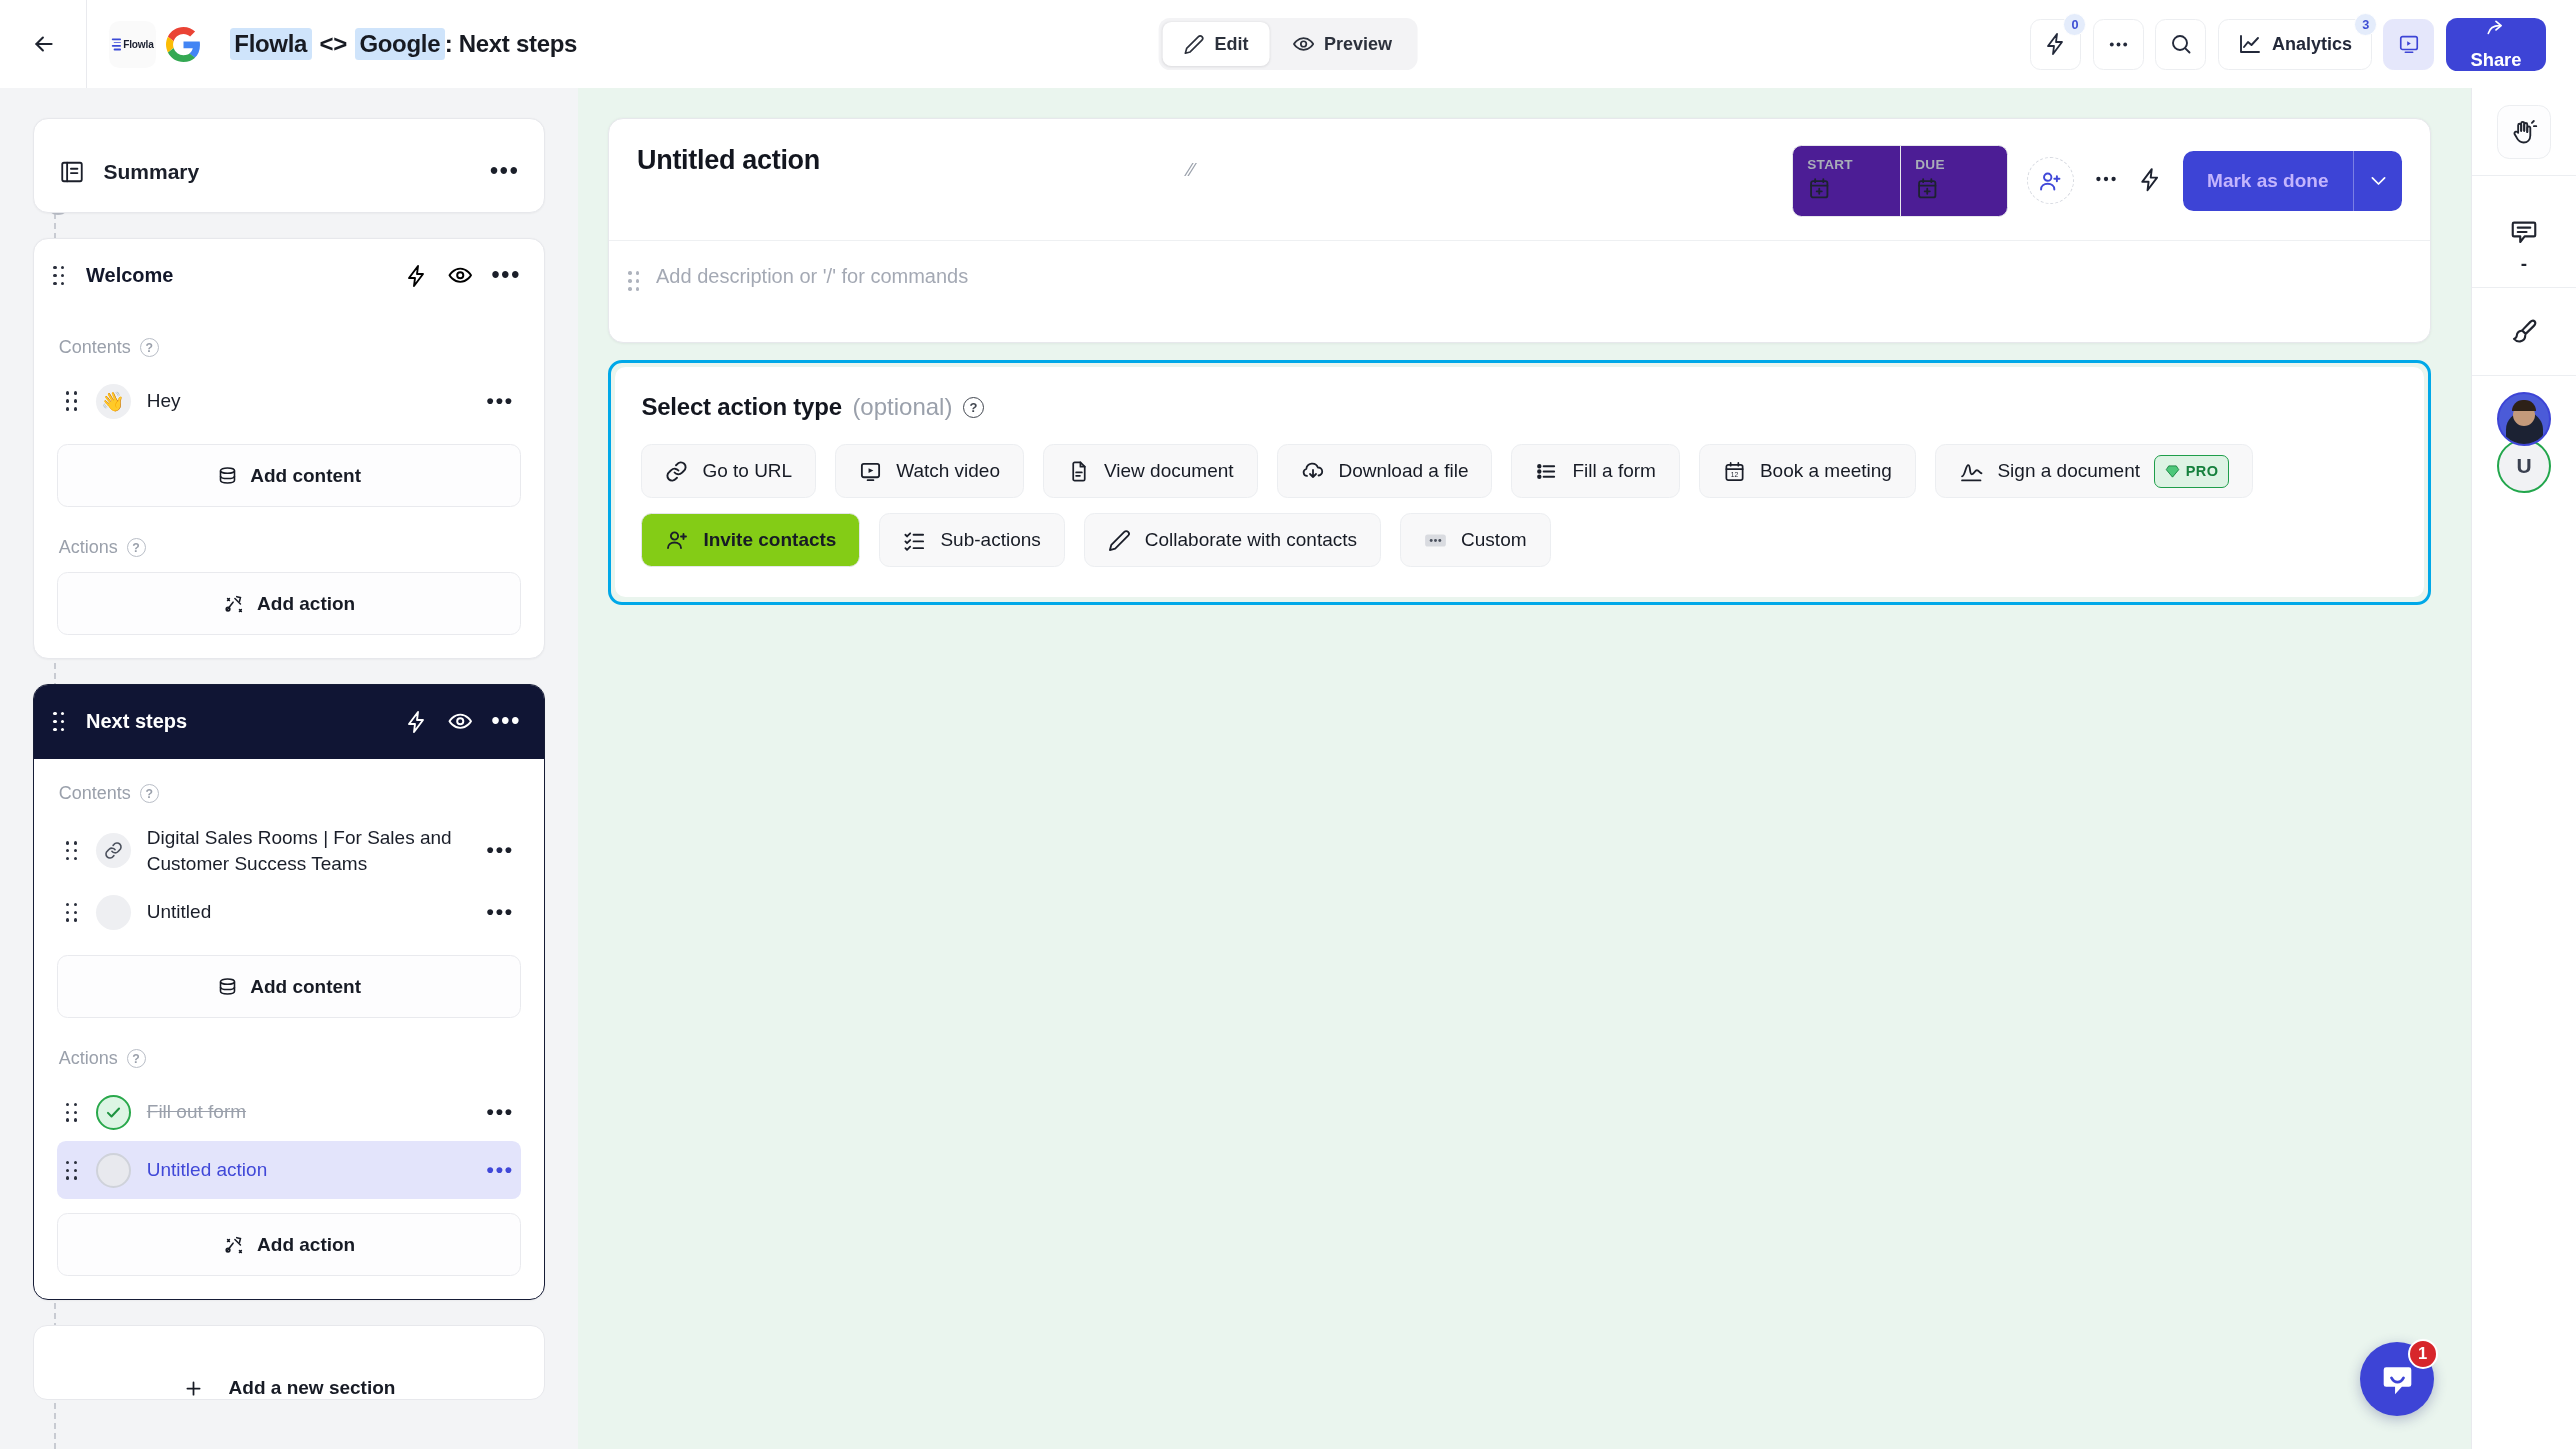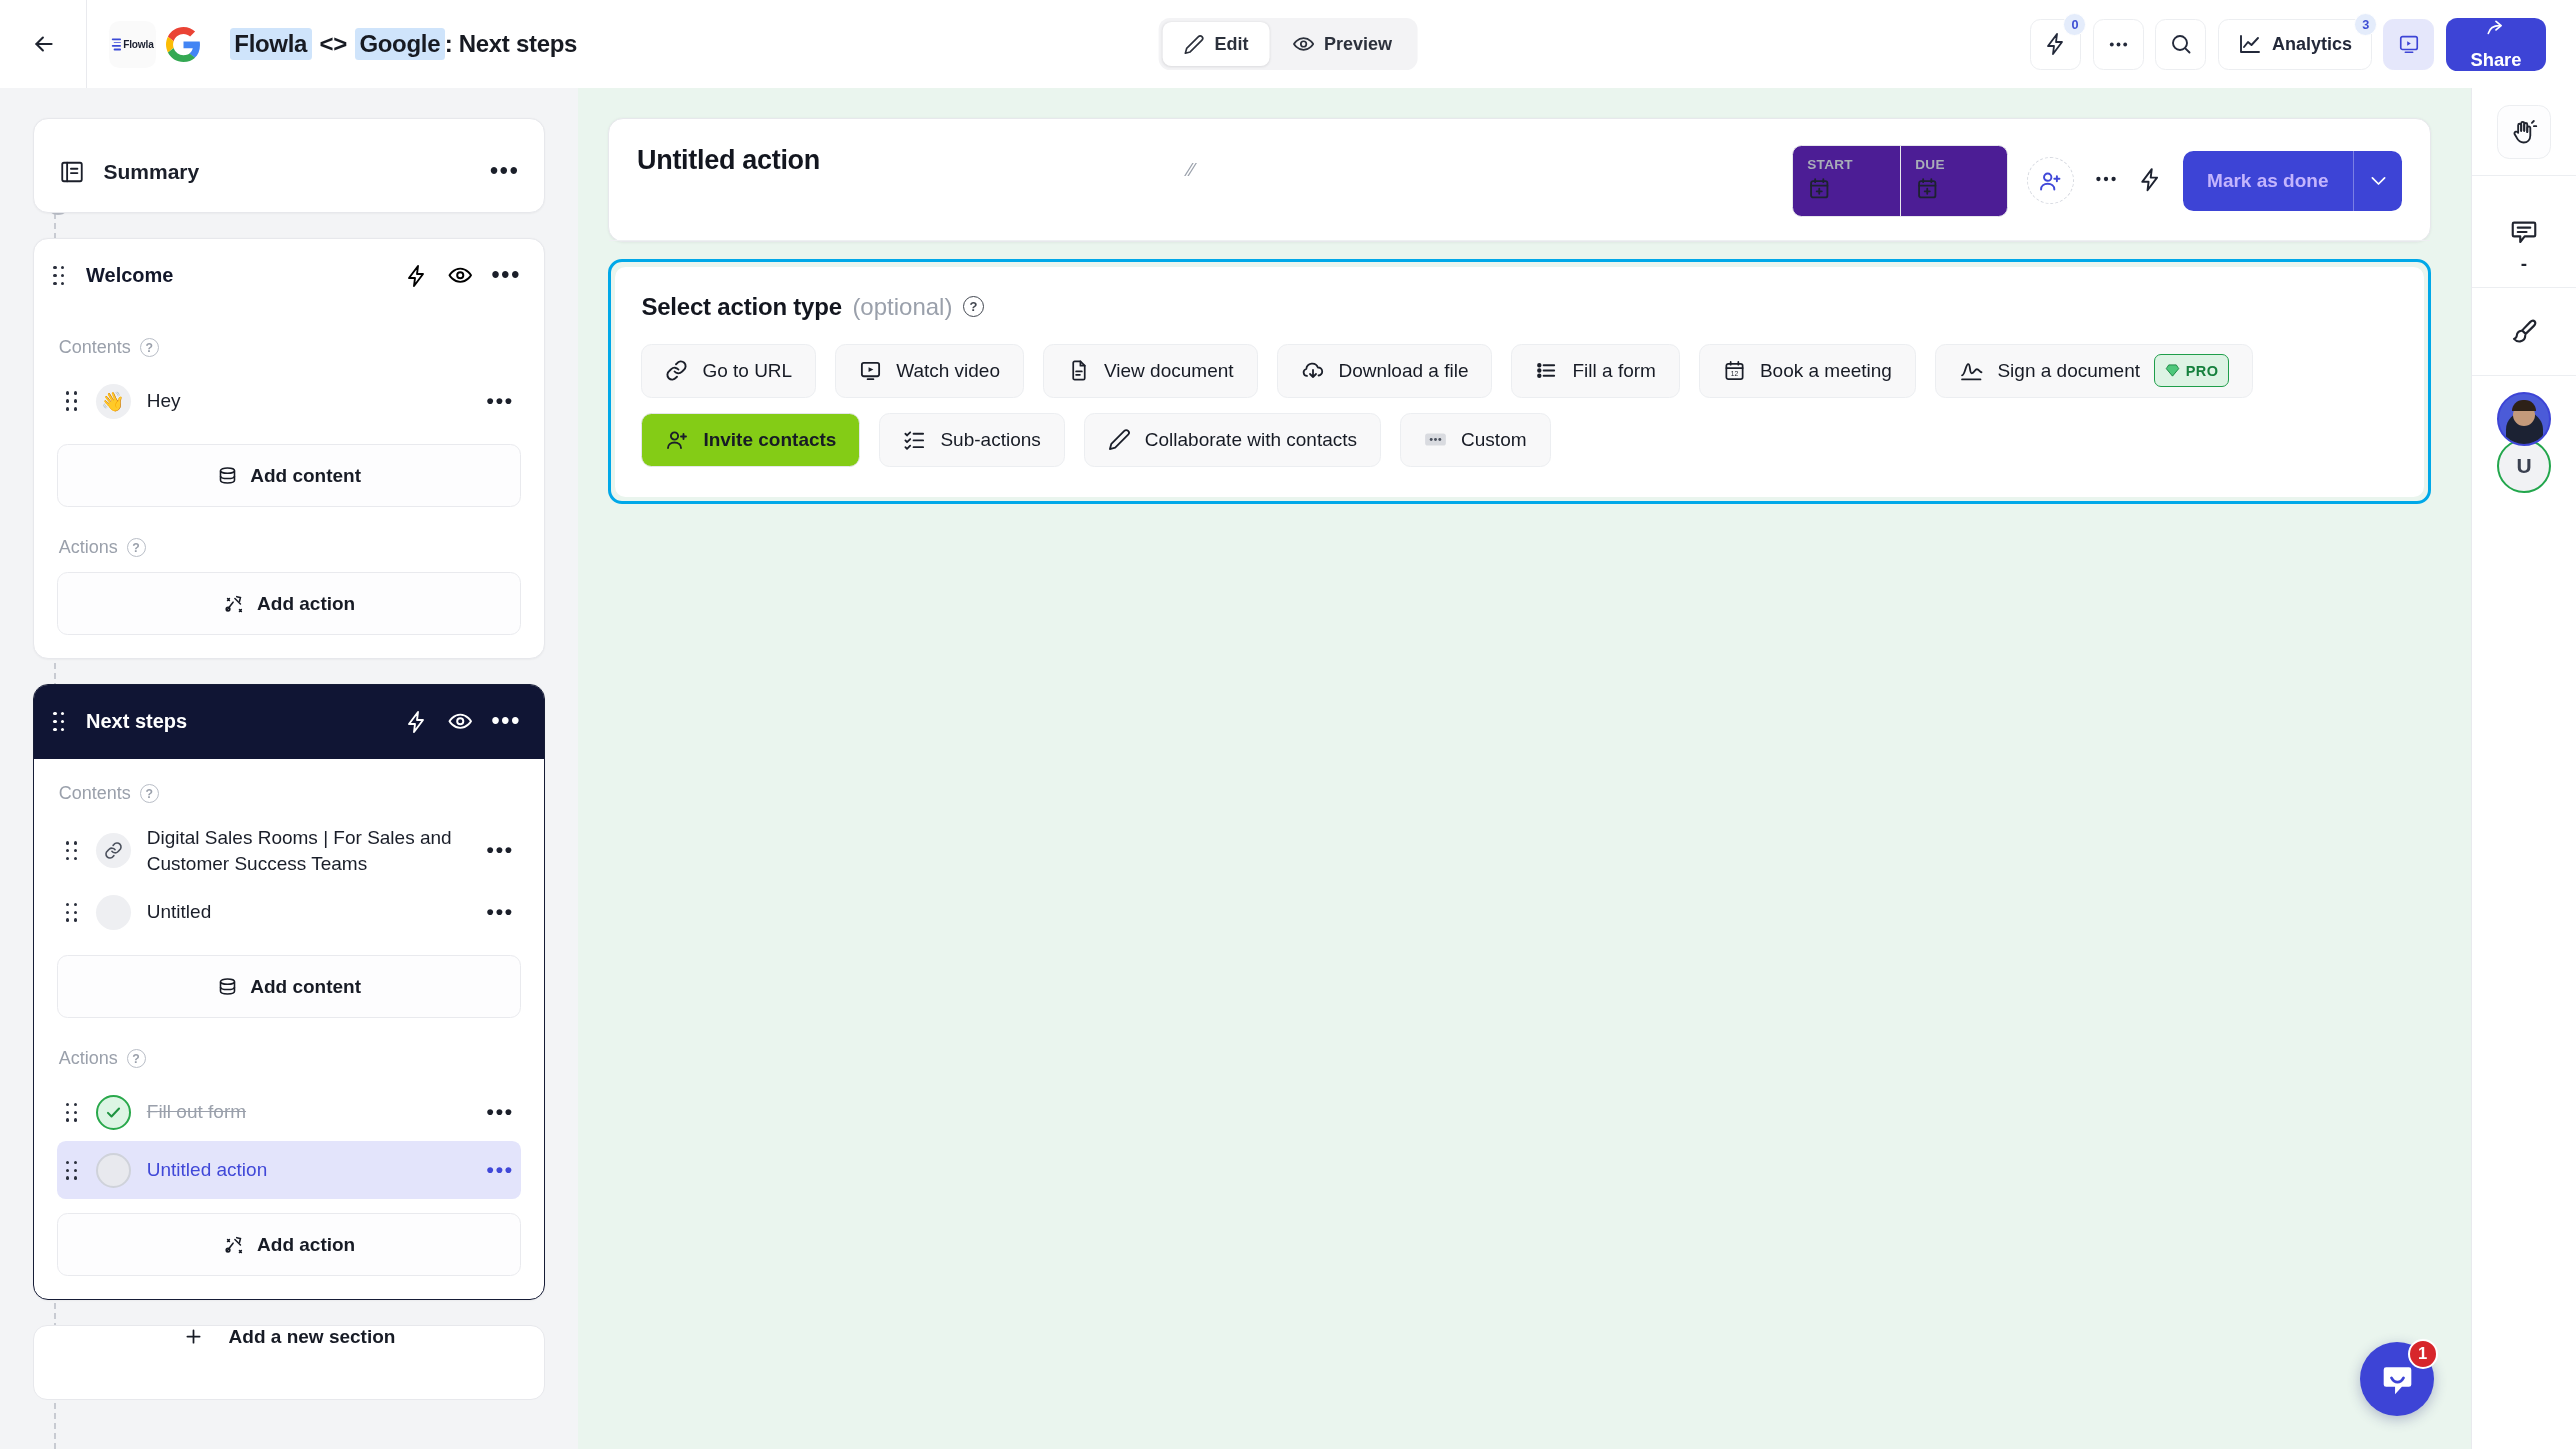--- a/index.html
+++ b/index.html
@@ -167,21 +167,21 @@
   .check-circle.ok { border-color: #29a84b; background: #ddf5e4;
     display: flex; align-items: center; justify-content: center; }
 
   .ghost-btn {
     margin-top: 14px; height: 63px; border-radius: 10.5px; border: 0.9px solid #e9eaee;
     background: #fdfdfe; display: flex; align-items: center; justify-content: center; gap: 12.3px;
     font-size: 19px; font-weight: 600; color: #171b25; cursor: pointer;
   }
   .add-section-btn {
     margin-top: 3.5px; height: 75px; border-radius: 14px; border: 0.9px solid #e7e8ec; background: #fff;
-    display: flex; align-items: flex-start; justify-content: center; gap: 25px;
+    display: flex; align-items: flex-end; justify-content: center; gap: 25px;
     font-size: 19px; font-weight: 600; color: #171b25; cursor: pointer;
   }
 
   
   .canvas {
     flex: 1; background: #eaf5ee; position: relative; overflow: hidden;
     padding: 30px 40px 0 30px;
   }
   .deco {
     position: absolute; background: #2f9e4f; height: 30px; width: 184px;
@@ -726,20 +726,37 @@
               <div class="lbl">Mark as done</div>
               <div class="caret">
                 <svg width="21" height="21" viewBox="0 0 24 24" fill="none" stroke="currentColor" stroke-width="2" stroke-linecap="round" stroke-linejoin="round">
                   <path d="M5 9l7 7 7-7"></path>
                 </svg>
               </div>
             </div>
           </div>
         </div>
 
+        <div class="desc-row">
+          <span class="desc-drag">
+              <i>
+                <b></b>
+                <b></b>
+              </i>
+              <i>
+                <b></b>
+                <b></b>
+              </i>
+              <i>
+                <b></b>
+                <b></b>
+              </i>
+            </span>
+          <span class="desc-ph">Add description or '/' for commands</span>
+        </div>
       </div>
 
       <div class="selector-wrap">
         <div class="selector">
           <div class="sel-title">
             <span class="t">Select action type</span>
             <span class="opt">(optional)</span>
             <span class="q-mark dark">?</span>
           </div>
 

